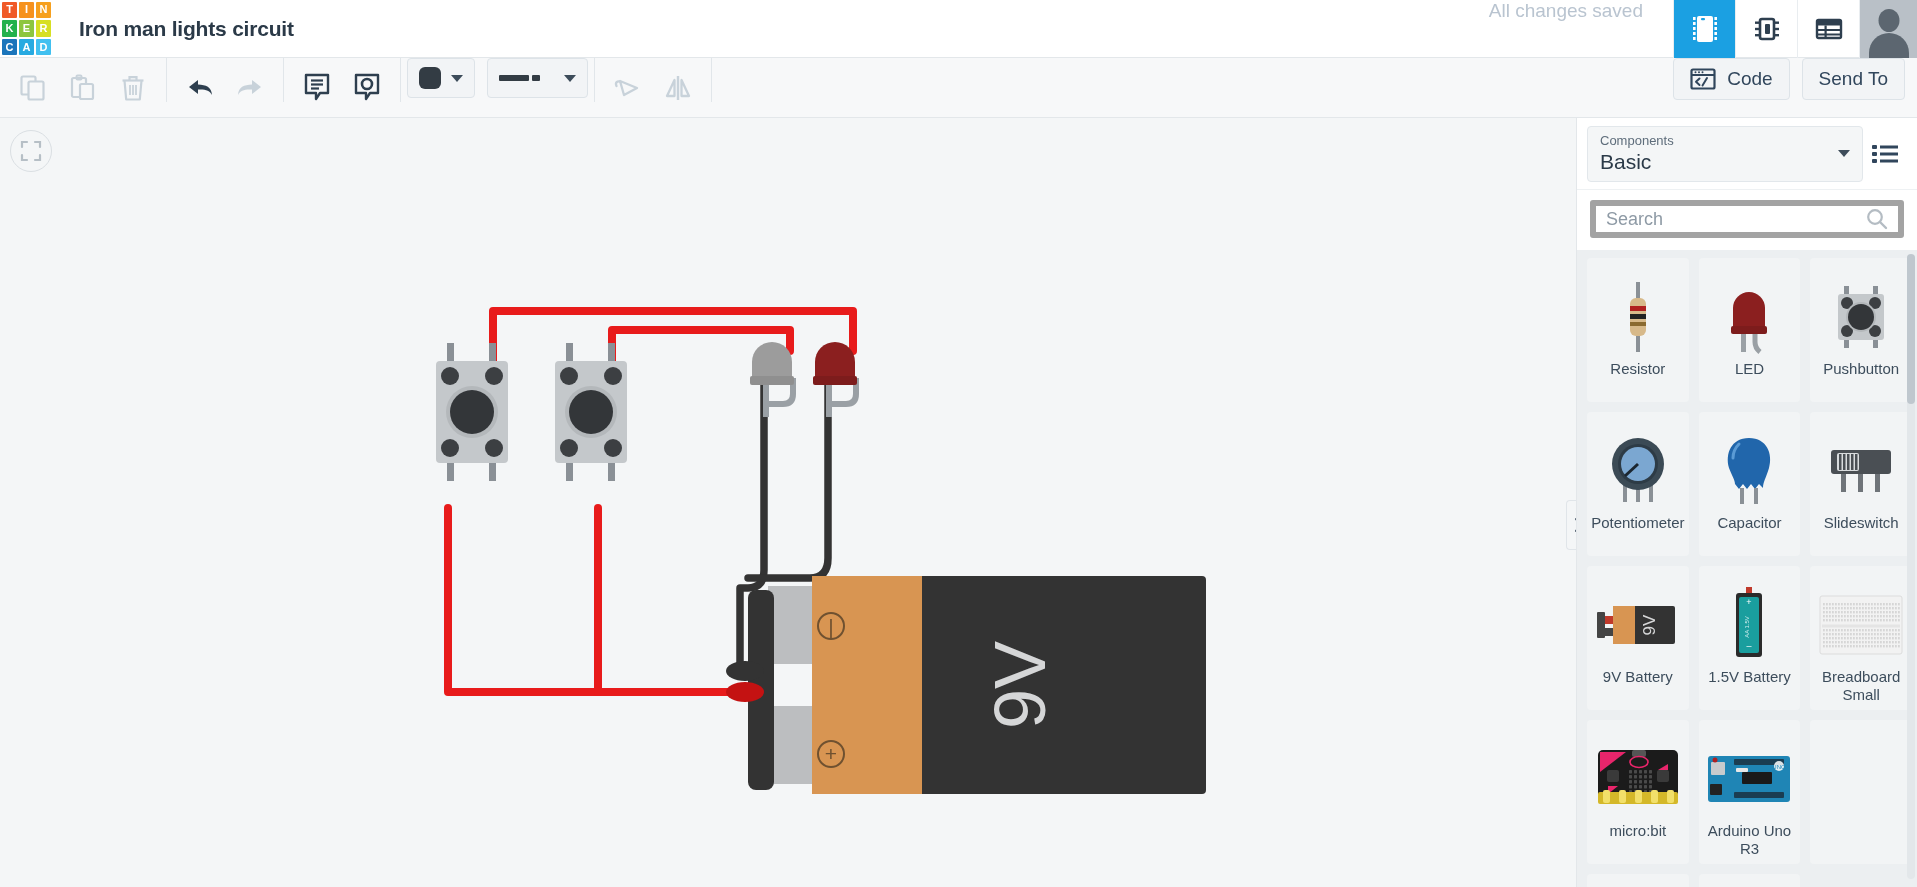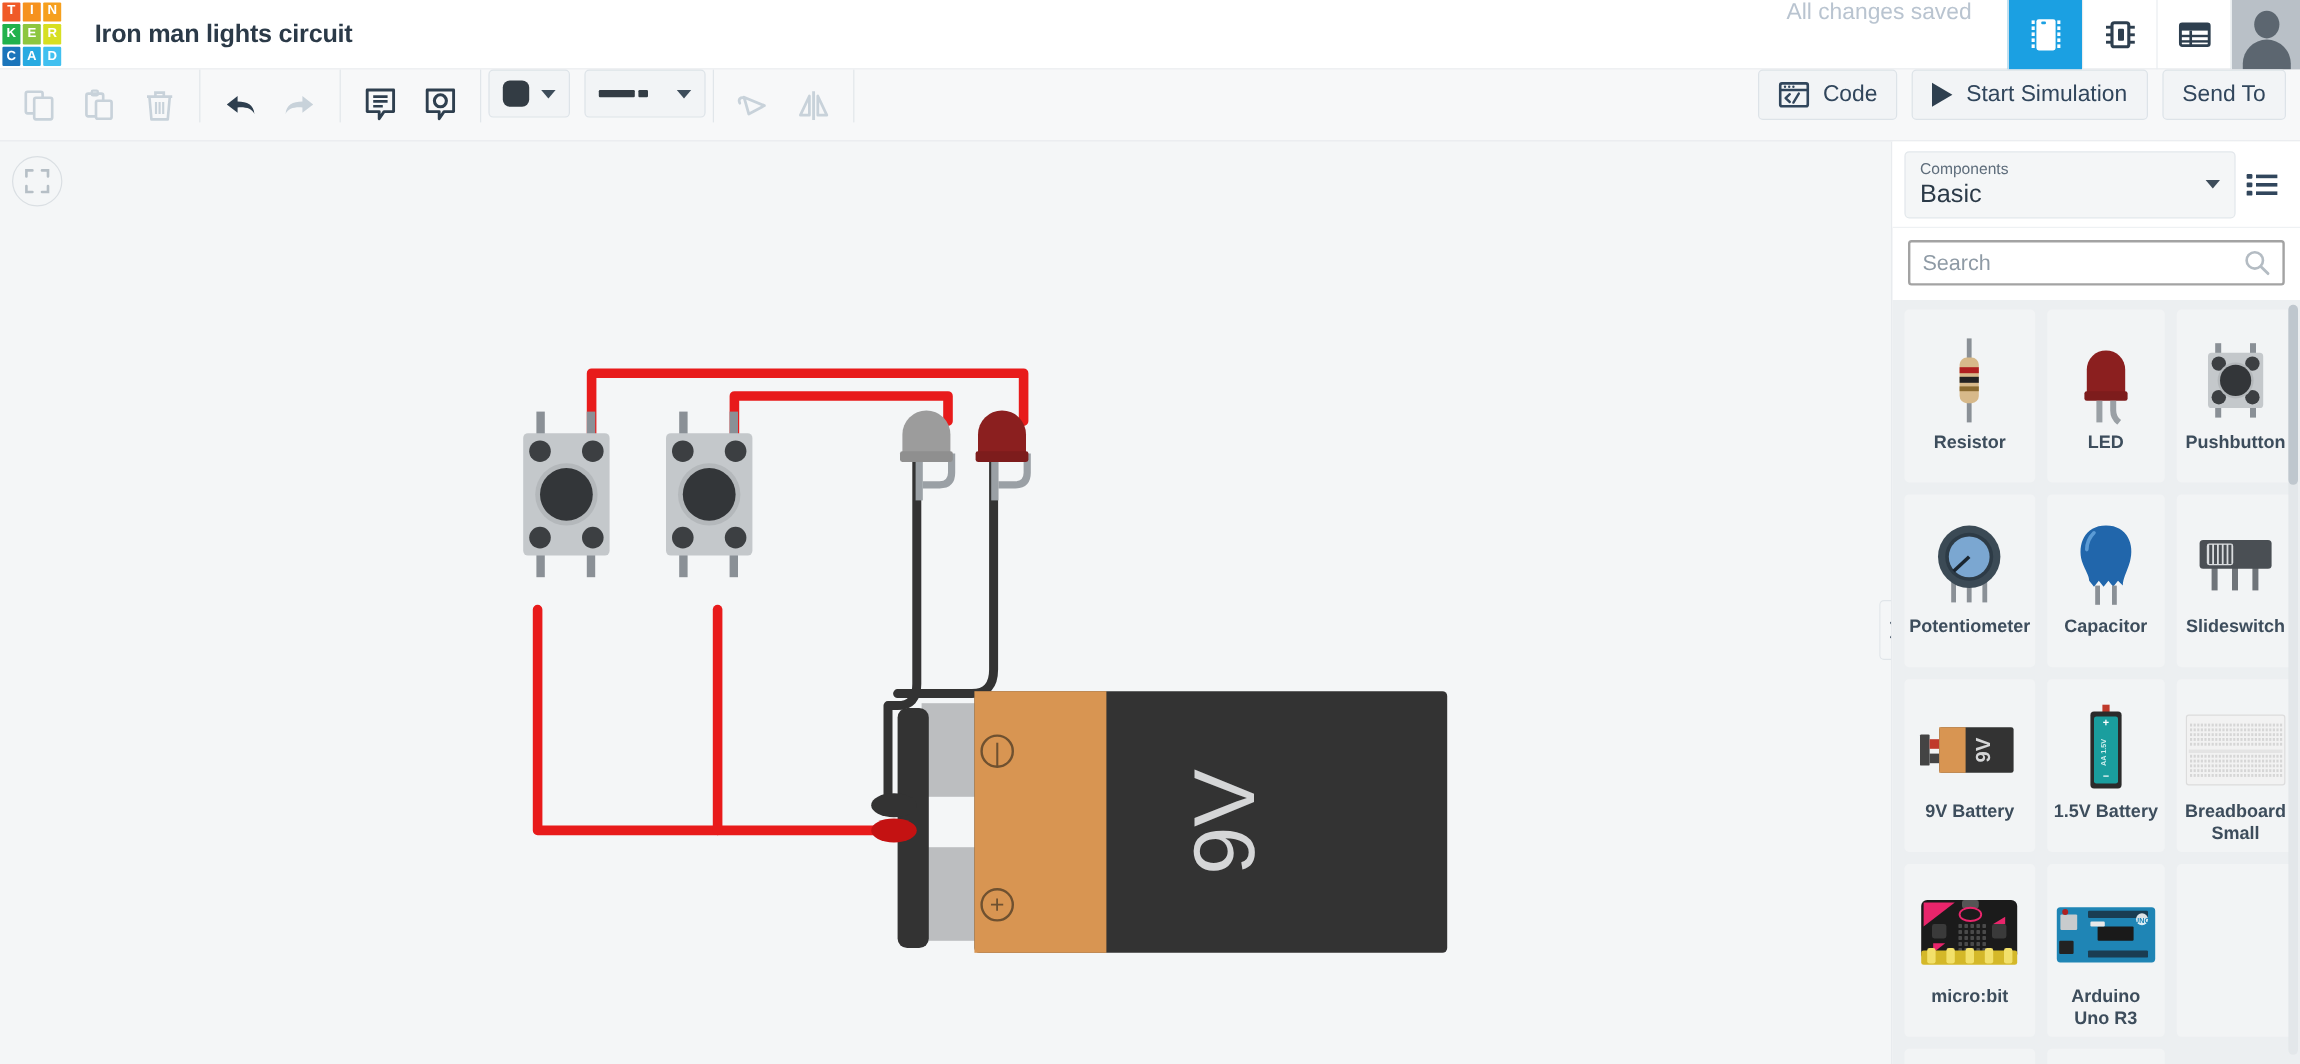--- a/index.html
+++ b/index.html
@@ -113,38 +113,37 @@
   }
   .comp-select {
     flex: 1; height: 56px; border: 1px solid #e2e7eb; background: #f4f6f7; border-radius: 4px;
     padding: 5px 12px; display: flex; align-items: center; justify-content: space-between;
   }
   .comp-select-label { font-size: 13px; color: #5e6d7b; line-height: 1.25; }
   .comp-select-value { font-size: 21px; color: #2b3a48; line-height: 1.2; }
   .list-toggle { width: 44px; display: flex; align-items: center; justify-content: center; }
   .search-wrap { padding: 10px 13px 12px 13px; }
   .search-box {
-    height: 38px; border: 2px solid #a3a3a3; background: #ffffff; border-radius: 3px;
+    height: 38px; border: 6px solid #a3a3a3; background: #ffffff; border-radius: 3px;
     display: flex; align-items: center; padding: 0 10px; gap: 6px;
   }
   .search-box input {
     flex: 1; border: none; outline: none; font-size: 18px; color: #3a4a58;
     font-family: "Liberation Sans", sans-serif; background: transparent;
   }
   .search-box input::placeholder { color: #8e9aa5; }
   .grid-scroll {
     position: absolute; top: 132px; left: 0; width: 341px; height: 637px;
     background: #eceff1; padding: 8px 6px 0 10px; overflow: hidden;
   }
   .grid { display: grid; grid-template-columns: repeat(3, 1fr); gap: 10px; }
   .comp-card {
     background: #f2f4f5; border-radius: 4px; height: 144px;
     display: flex; flex-direction: column; align-items: center; justify-content: flex-start;
     padding-top: 16px;
-    font-weight: bold;
   }
   .comp-thumb { height: 86px; display: flex; align-items: center; justify-content: center; }
   .comp-label {
     font-size: 15px; color: #3d4d5c; text-align: center; line-height: 1.18;
     padding: 0 4px;
   }
   .scrollbar {
     position: absolute; right: 2px; top: 136px; width: 8px; height: 625px;
     background: #e3e7ea; border-radius: 4px;
   }
@@ -333,24 +332,20 @@
         <svg width="26" height="22" viewBox="0 0 26 22">
           <rect x="1.5" y="1.5" width="23" height="19" rx="1.5" fill="none" stroke="#31465c" stroke-width="2.2"></rect>
           <line x1="1.5" y1="7" x2="24.5" y2="7" stroke="#31465c" stroke-width="2"></line>
           <circle cx="5.5" cy="4.3" r="1" fill="#31465c"></circle>
             <circle cx="9" cy="4.3" r="1" fill="#31465c"></circle>
           <circle cx="12.5" cy="4.3" r="1" fill="#31465c"></circle>
           <path d="M9.5 10.5 L6 13.8 L9.5 17" fill="none" stroke="#31465c" stroke-width="2" stroke-linecap="round" stroke-linejoin="round"></path>
           <line x1="17" y1="10" x2="12.5" y2="17.5" stroke="#31465c" stroke-width="2" stroke-linecap="round"></line>
         </svg>
         <span>Code</span>
-      </div>
-      <div class="act-btn">
-        <span class="play-tri"></span>
-        <span>Start Simulation</span>
       </div>
       <div class="act-btn">
         <span>Send To</span>
       </div>
     </div>
   </div>
 
   <div class="canvas">
 
     <div class="fit-btn">

